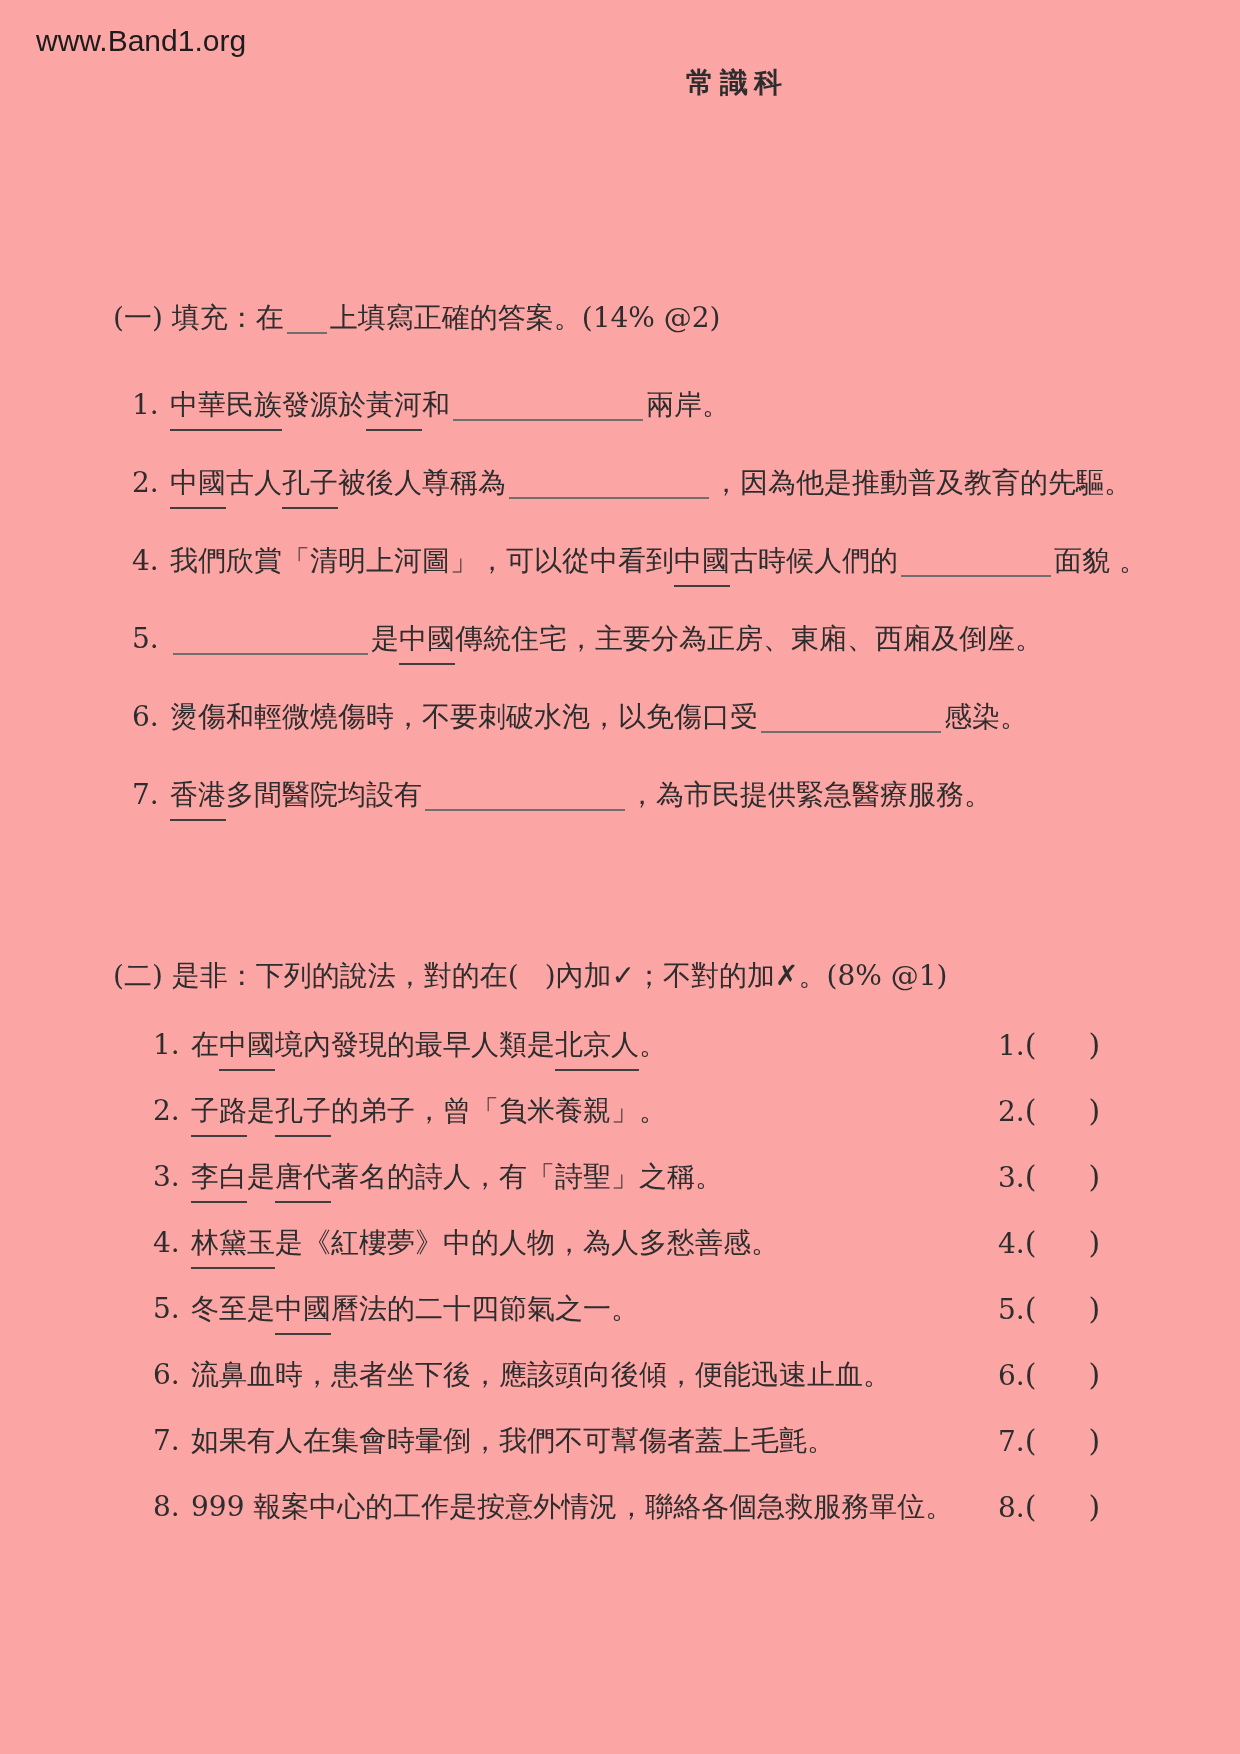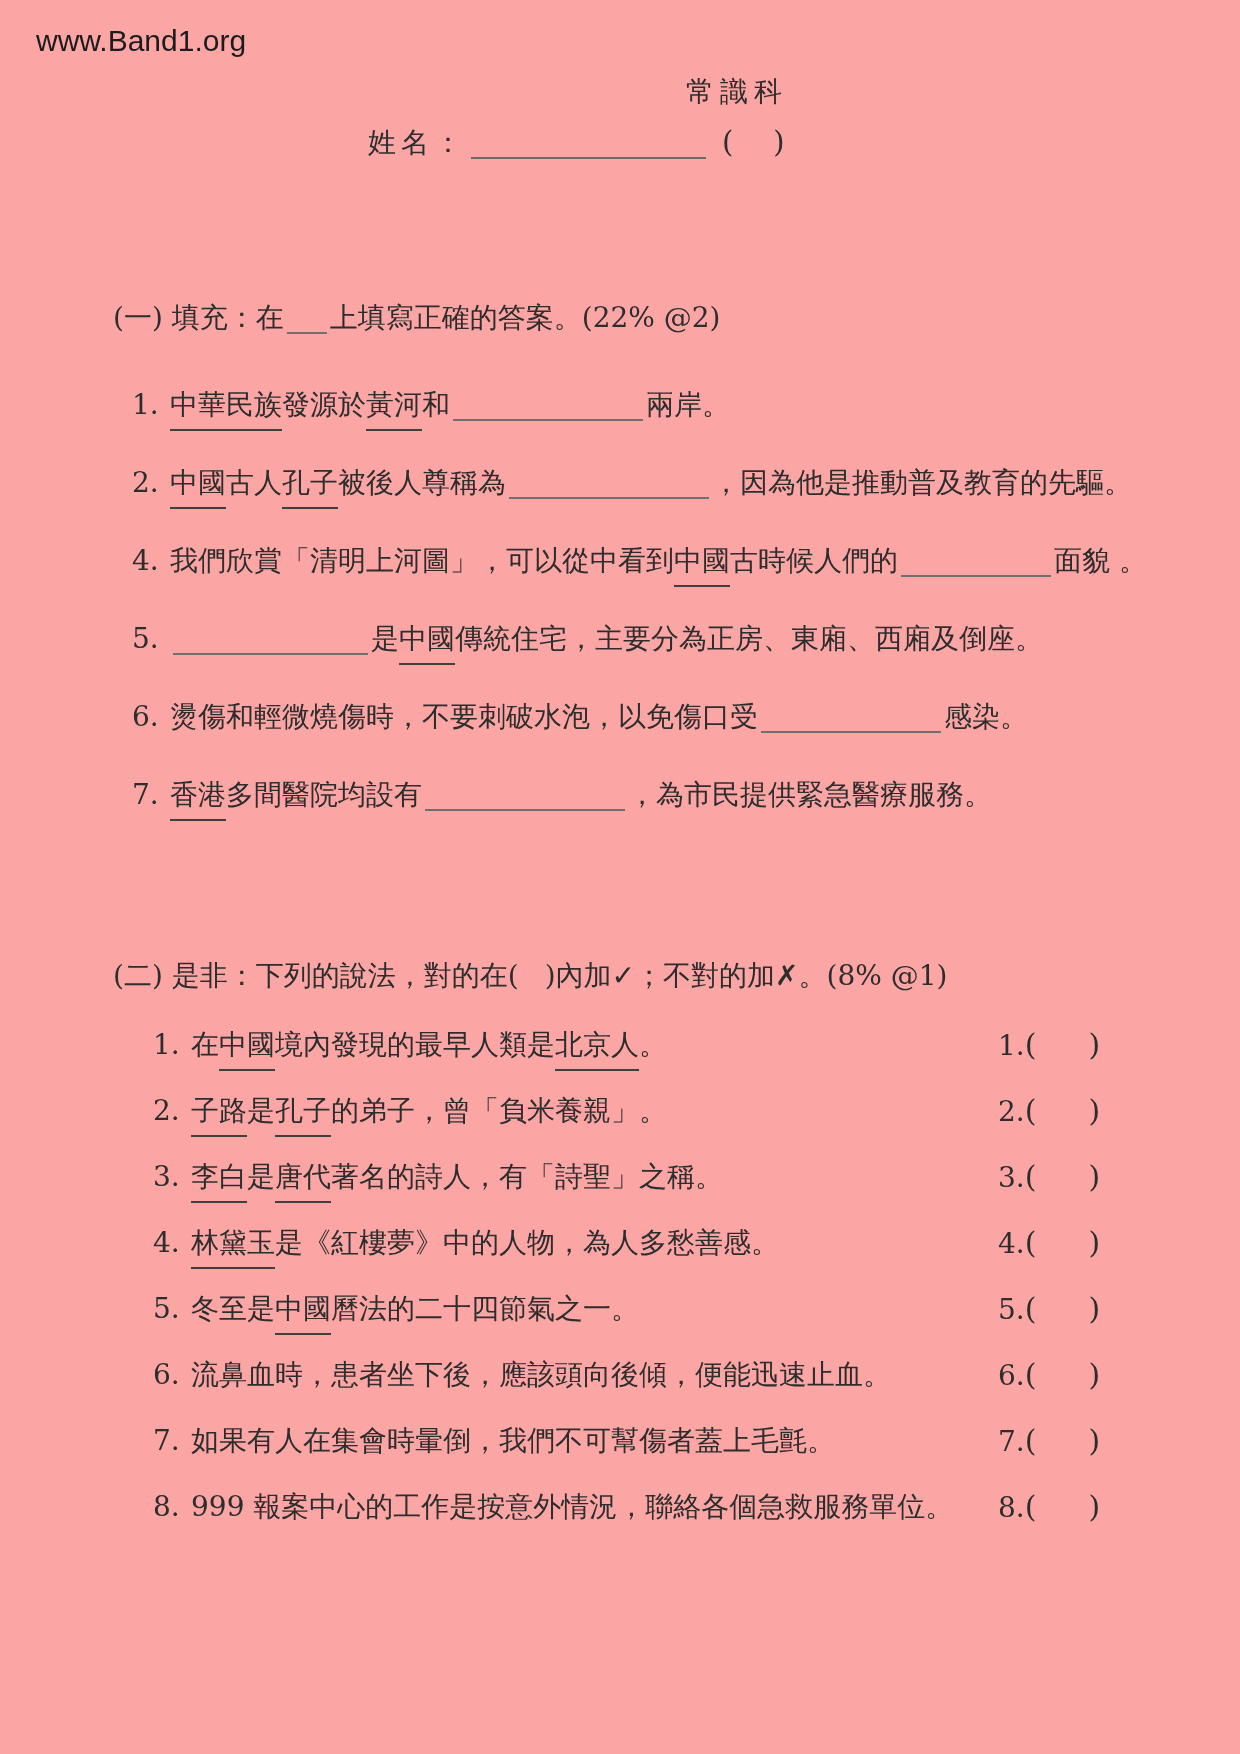--- a/index.html
+++ b/index.html
@@ -11,22 +11,22 @@
     color:#2d2d2d;
     font-family:"DejaVu Serif","Liberation Serif",serif;
     overflow:hidden;
   }
   .watermark{
     position:absolute;left:36px;top:24px;
     font-family:"Liberation Sans","DejaVu Sans",sans-serif;
     font-size:30px;color:#1c1c1c;
   }
   .title{
-    position:absolute;left:686px;top:73px;
-    font-size:28px;letter-spacing:6px;font-weight:normal;
+    position:absolute;left:686px;top:64px;
+    font-size:28px;letter-spacing:6px;font-weight:bold;
   }
   .name-row{
     position:absolute;left:368px;top:124px;
     font-size:28px;white-space:nowrap;
   }
   .name-row .label{letter-spacing:5px;}
   .parent-row{
     position:absolute;left:813px;top:188px;
     font-size:27px;white-space:nowrap;
   }
@@ -70,27 +70,24 @@
 </style>
 </head>
 <body>
 
 <div class="page">
 
   <div class="watermark">www.Band1.org</div>
 
   <div class="title">常識科</div>
 
-  <div class="name-row">
-    <span class="label">姓名：</span><span class="uline" style="width:235px"></span><span style="display:inline-block;width:12px"></span><span class="paren"><span>(</span><span class="gap" style="width:40px"></span><span>)</span></span>
-  </div>
 
 
   <div class="section" id="sec1">
-    <div class="sec-heading" id="s1-heading"><span class="seg">(一) 填充：在</span><span class="blank" style="width: 40px;"></span><span class="seg">上填寫正確的答案。(22% @2)</span></div>
+    <div class="sec-heading" id="s1-heading"><span class="seg">(一) 填充：在</span><span class="blank" style="width: 40px;"></span><span class="seg">上填寫正確的答案。(14% @2)</span></div>
     <div id="s1-items">
         <div class="q-row q1-row"><span class="num">1.</span><span class="pn">中華民族</span><span class="seg">發源於</span><span class="pn">黃河</span><span class="seg">和</span><span class="blank" style="width: 190px;"></span><span class="seg">兩岸。</span></div>
         <div class="q-row q1-row"><span class="num">2.</span><span class="pn">中國</span><span class="seg">古人</span><span class="pn">孔子</span><span class="seg">被後人尊稱為</span><span class="blank" style="width: 200px;"></span><span class="seg">，因為他是推動普及教育的先驅。</span></div>
         <div class="q-row q1-row"><span class="num">4.</span><span class="seg">我們欣賞「清明上河圖」，可以從中看到</span><span class="pn">中國</span><span class="seg">古時候人們的</span><span class="blank" style="width: 150px;"></span><span class="seg">面貌 。</span></div>
         <div class="q-row q1-row"><span class="num">5.</span><span class="blank" style="width: 195px;"></span><span class="seg">是</span><span class="pn">中國</span><span class="seg">傳統住宅，主要分為正房、東廂、西廂及倒座。</span></div>
         <div class="q-row q1-row"><span class="num">6.</span><span class="seg">燙傷和輕微燒傷時，不要刺破水泡，以免傷口受</span><span class="blank" style="width: 180px;"></span><span class="seg">感染。</span></div>
         <div class="q-row q1-row"><span class="num">7.</span><span class="pn">香港</span><span class="seg">多間醫院均設有</span><span class="blank" style="width: 200px;"></span><span class="seg">，為市民提供緊急醫療服務。</span></div>
       </div>
   </div>
 

